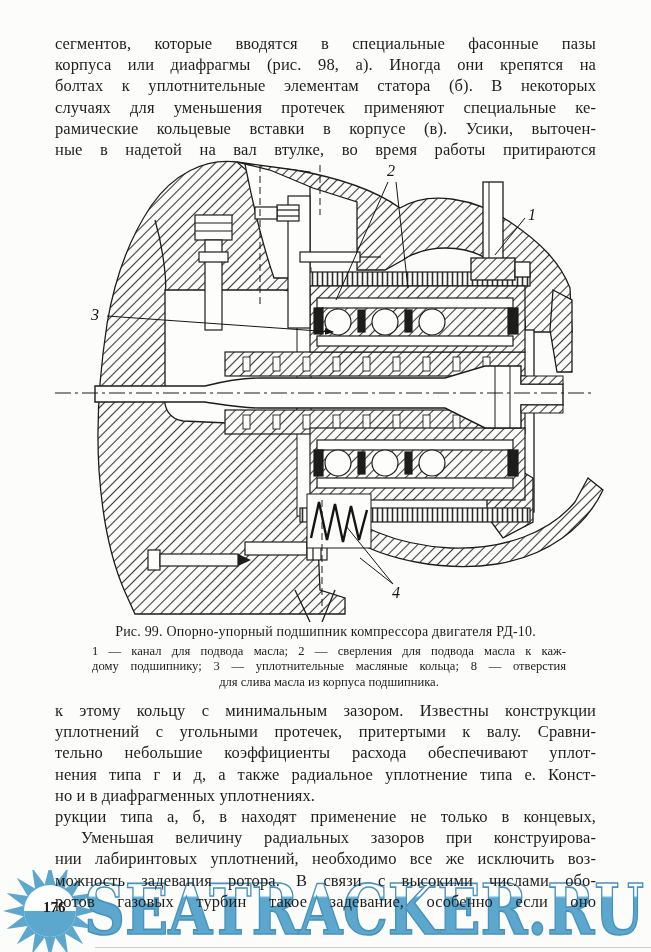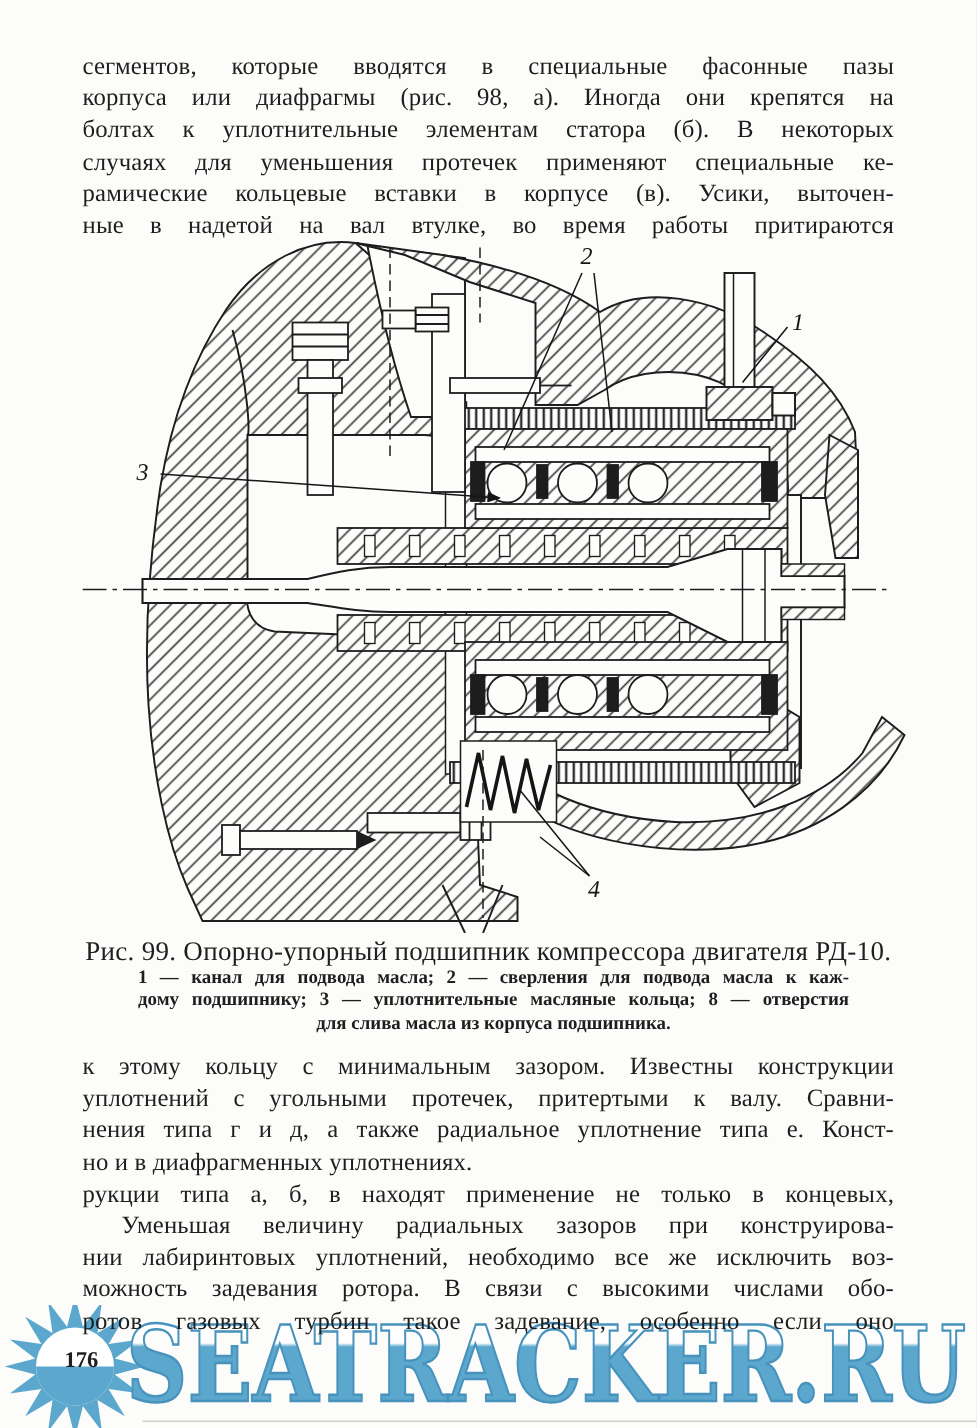--- a/index.html
+++ b/index.html
@@ -12,27 +12,27 @@
     overflow:hidden;
   }
   .textcol{position:absolute;left:55px;width:541px;font-size:16.5px;line-height:21.2px;letter-spacing:.1px;}
   .para-top{top:33px;}
   .para-main{top:700px;}
   .jline{text-align:justify;text-align-last:justify;white-space:normal;}
   .jline.lastline{text-align-last:left;}
   .jline.indent{text-indent:26px;}
   .caption{
     position:absolute;left:55px;top:624px;width:541px;
-    font-size:18px;text-align:center;letter-spacing:.2px;
+    font-size:14px;text-align:center;letter-spacing:.2px;
   }
   .legend{
     position:absolute;left:92px;top:644px;width:474px;
     font-size:12.6px;line-height:15.3px;font-style:italic;
   }
-  .legend .jline{font-style:normal;font-weight:bold;}
+  .legend .jline{font-style:normal;}
   .legend .centered{text-align:left;text-align-last:center;}
   .fig{position:absolute;left:55px;top:160px;}
   .pagenum{position:absolute;left:43px;top:899px;font-size:15px;z-index:3;font-weight:bold;}
   .watermark{position:absolute;left:0;top:870px;z-index:1;}
   .textlayer{z-index:2;}
   .scanline{position:absolute;left:95px;top:947px;width:556px;height:1px;background:#cfcfcd;}
   svg text.callout{font-family:"Liberation Serif",serif;font-style:italic;font-size:16px;fill:#151515;}
 </style>
 </head>
 <body>
@@ -222,20 +222,21 @@
   <div class="caption textlayer">Рис. 99. Опорно-упорный подшипник компрессора двигателя РД-10.</div>
   <div class="legend textlayer">
     <div class="jline">1 — канал для подвода масла; 2 — сверления для подвода масла к каж-</div>
     <div class="jline">дому подшипнику; 3 — уплотнительные масляные кольца; 8 — отверстия</div>
     <div class="jline centered">для слива масла из корпуса подшипника.</div>
   </div>
 
   <div class="textcol para-main textlayer">
     <div class="jline">к этому кольцу с минимальным зазором. Известны конструкции</div>
     <div class="jline">уплотнений с угольными протечек, притертыми к валу. Сравни-</div>
+    <div class="jline">тельно небольшие коэффициенты расхода обеспечивают уплот-</div>
     <div class="jline">нения типа г и д, а также радиальное уплотнение типа е. Конст-</div>
     <div class="jline lastline">но и в диафрагменных уплотнениях.</div>
     <div class="jline">рукции типа а, б, в находят применение не только в концевых,</div>
     <div class="jline indent">Уменьшая величину радиальных зазоров при конструирова-</div>
     <div class="jline">нии лабиринтовых уплотнений, необходимо все же исключить воз-</div>
     <div class="jline">можность задевания ротора. В связи с высокими числами обо-</div>
     <div class="jline">ротов газовых турбин такое задевание, особенно если оно</div>
   </div>
 
   <svg class="watermark" width="651" height="82" viewBox="0 0 651 82">

